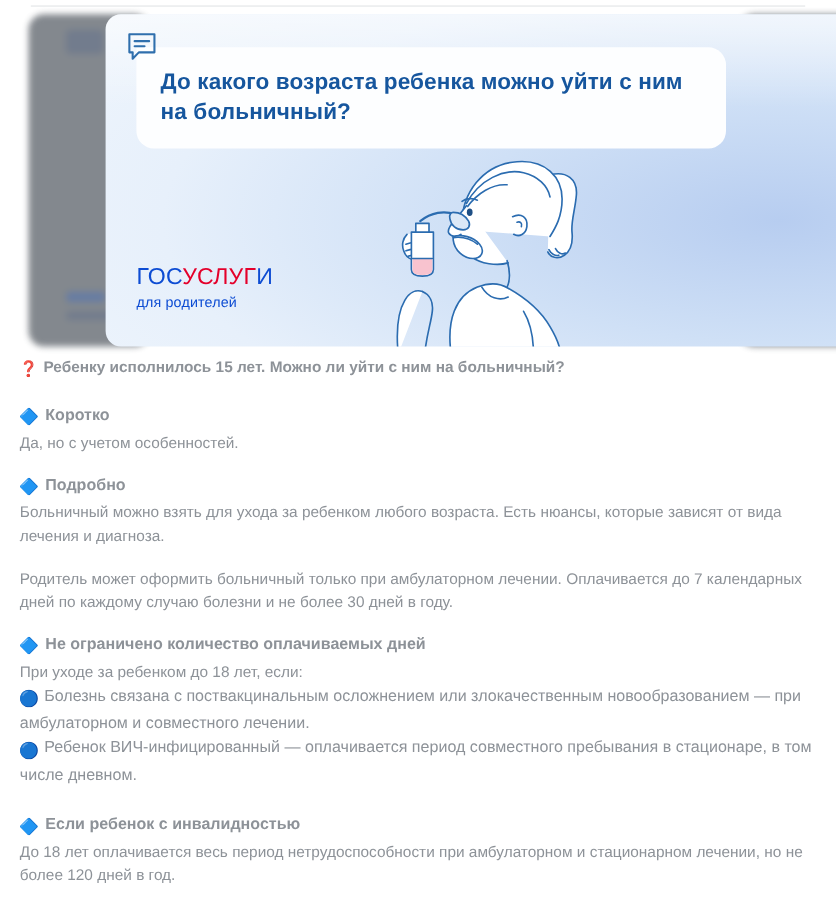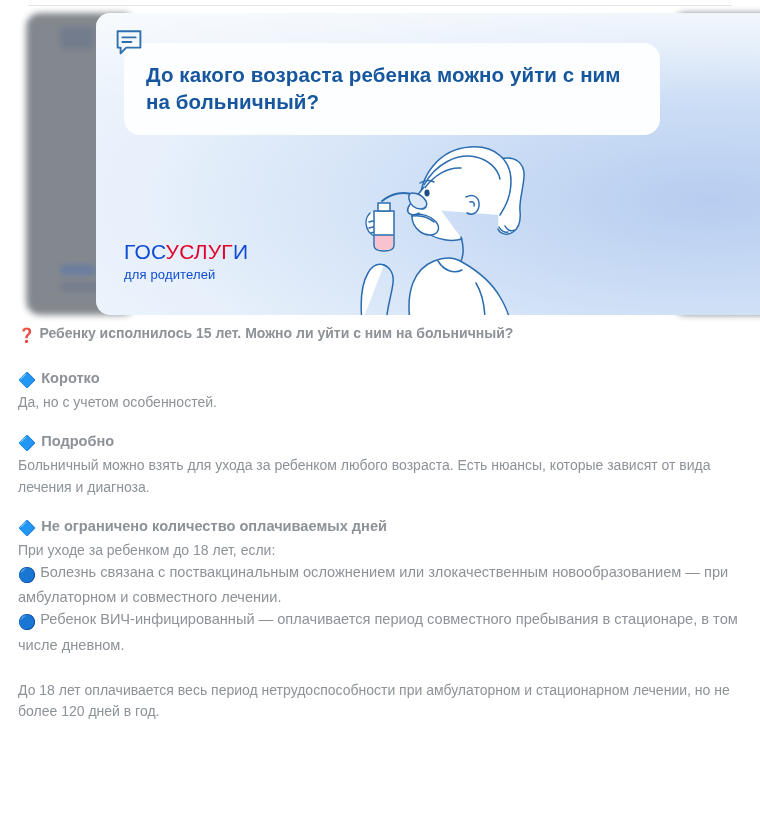--- a/index.html
+++ b/index.html
@@ -295,28 +295,30 @@
     <p class="section-head"><span class="emoji">🔷</span><span>Коротко</span></p>
     <p class="line">Да, но с учетом особенностей.</p>
   </div>
 
   <div class="section">
     <p class="section-head"><span class="emoji">🔷</span><span>Подробно</span></p>
     <p class="line">Больничный можно взять для ухода за ребенком любого возраста. Есть нюансы, которые зависят от вида лечения и диагноза.</p>
   </div>
 
   <div class="section">
+    <p class="line">Родитель может оформить больничный только при амбулаторном лечении. Оплачивается до 7 календарных дней по каждому случаю болезни и не более 30 дней в году.</p>
   </div>
 
   <div class="section">
     <p class="section-head"><span class="emoji">🔷</span><span>Не ограничено количество оплачиваемых дней</span></p>
     <p class="line">При уходе за ребенком до 18 лет, если:</p>
     <p class="sub-bullet"><span class="emoji">🔵</span><span>Болезнь связана с поствакцинальным осложнением или злокачественным новообразованием — при амбулаторном и совместного лечении.</span></p>
     <p class="sub-bullet"><span class="emoji">🔵</span><span>Ребенок ВИЧ-инфицированный — оплачивается период совместного пребывания в стационаре, в том числе дневном.</span></p>
   </div>
 
   <div class="gap-sm"></div>
 
   <div class="section">
+    <p class="section-head"><span class="emoji">🔷</span><span>Если ребенок с инвалидностью</span></p>
     <p class="line">До 18 лет оплачивается весь период нетрудоспособности при амбулаторном и стационарном лечении, но не более 120 дней в год.</p>
   </div>
 
 </div>
 
 </body></html>

